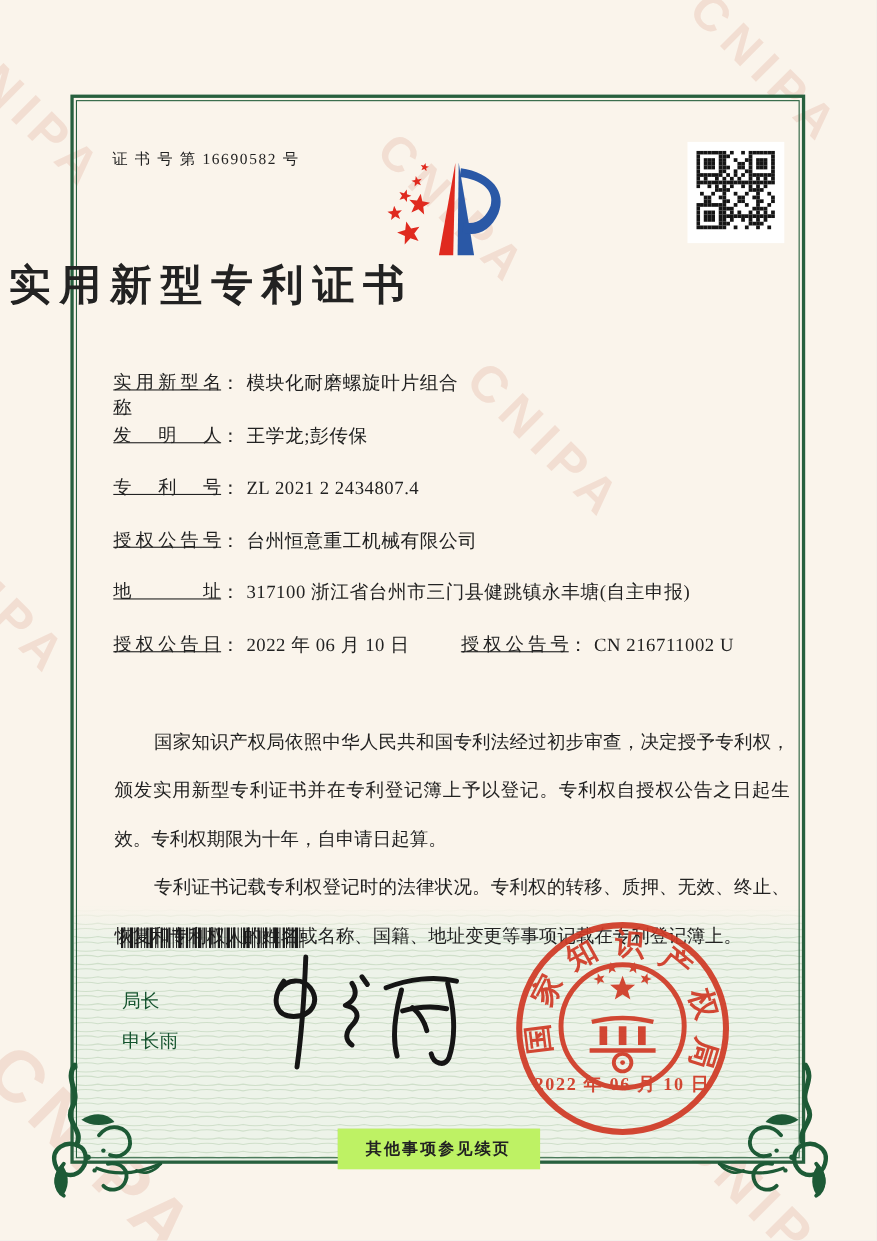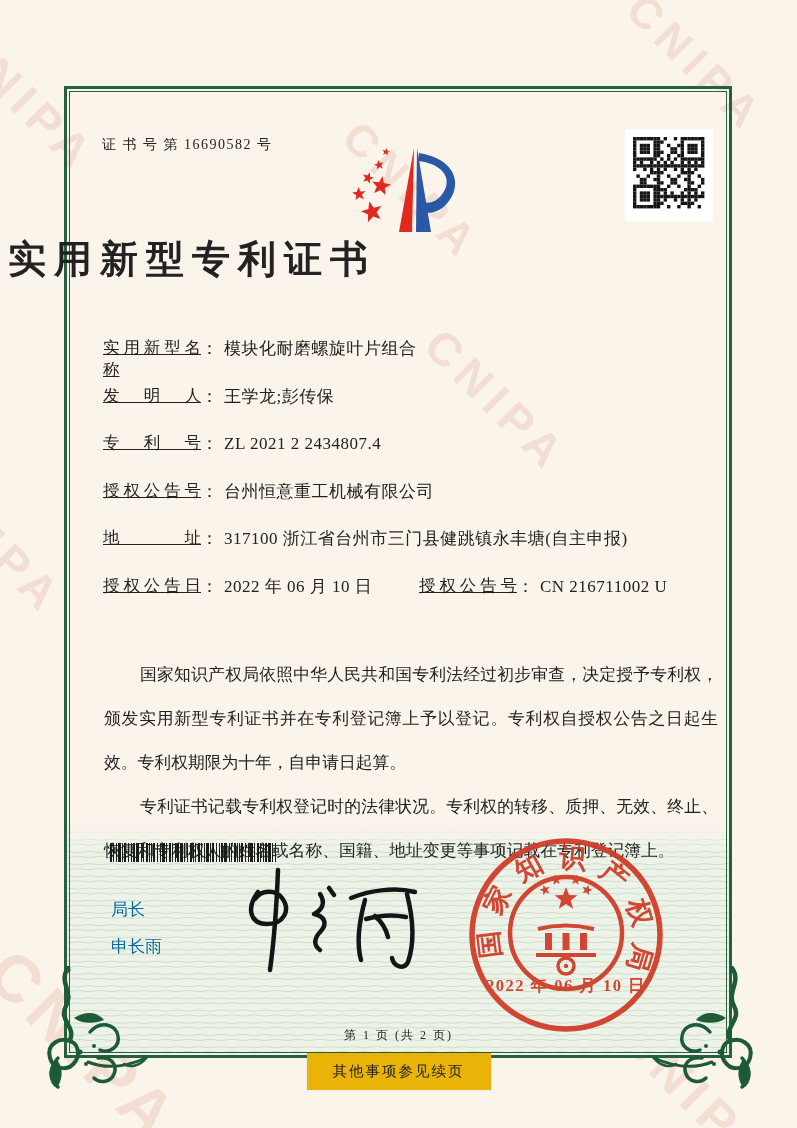--- a/index.html
+++ b/index.html
@@ -22,28 +22,28 @@
   .fields{position:absolute;left:103px;top:337px;width:620px;z-index:3;font-size:17px;}
   .frow{height:47.5px;position:relative;}
   .flabel{display:inline-block;width:98px;text-align:justify;text-align-last:justify;text-justify:inter-character;vertical-align:top;font-size:16.5px;text-decoration:underline;}
   .fcolon{display:inline-block;}
   .fvalue{margin-left:6px;letter-spacing:0.5px;font-family:Liberation Serif, serif;}
   .fpair2{position:absolute;left:316px;top:0;}
   
   .paras{position:absolute;left:104px;top:653px;width:614px;z-index:3;}
   .paras p{margin:0;font-size:16.8px;line-height:44px;text-indent:2.15em;text-align:justify;}
   .barcode{position:absolute;left:110px;top:843px;z-index:3;}
-  .signer{position:absolute;left:111px;top:898px;z-index:3;font-family:"Liberation Sans","DejaVu Sans",sans-serif;font-size:17px;color:#0369a1;}
+  .signer{position:absolute;left:111px;top:898px;z-index:3;font-family:"Liberation Sans","DejaVu Sans",sans-serif;font-size:17px;color:#14532d;}
   .signer div{margin-bottom:14px;}
   .sig{position:absolute;left:225px;top:866px;z-index:3;}
   .seal{position:absolute;left:466px;top:833px;z-index:4;opacity:0.93;}
   .sealchar{font-family:"Liberation Serif","DejaVu Serif",serif;font-weight:bold;fill:var(--seal_red,#d03a26);text-anchor:middle;}
   .sealdate{font-family:"Liberation Serif","DejaVu Serif",serif;font-weight:bold;font-size:16.5px;letter-spacing:1.5px;fill:var(--seal_red,#d03a26);text-anchor:middle;}
   .pageinfo{position:absolute;left:0;right:0;top:1027px;text-align:center;font-size:12px;letter-spacing:2px;z-index:3;}
-  .contnote{position:absolute;left:50%;transform:translateX(-50%);top:1053px;background:#eab308;padding:9px 26px;font-size:14.5px;letter-spacing:2px;z-index:3;box-shadow:0 0 1px rgba(0,0,0,0.12);}
+  .contnote{position:absolute;left:50%;transform:translateX(-50%);top:1026px;background:#bef264;padding:9px 26px;font-size:14.5px;letter-spacing:2px;z-index:3;box-shadow:0 0 1px rgba(0,0,0,0.12);font-weight:bold;}
   .flourish{position:absolute;top:966px;z-index:5;}
   .fl-left{left:28px;}
   .fl-right{left:650px;transform:scaleX(-1);}
 </style>
 </head>
 <body>
 
 <div class="page">
 
   <span class="wm" style="left:-20px;top:18px;font-size:46px;">CNIPA</span>

